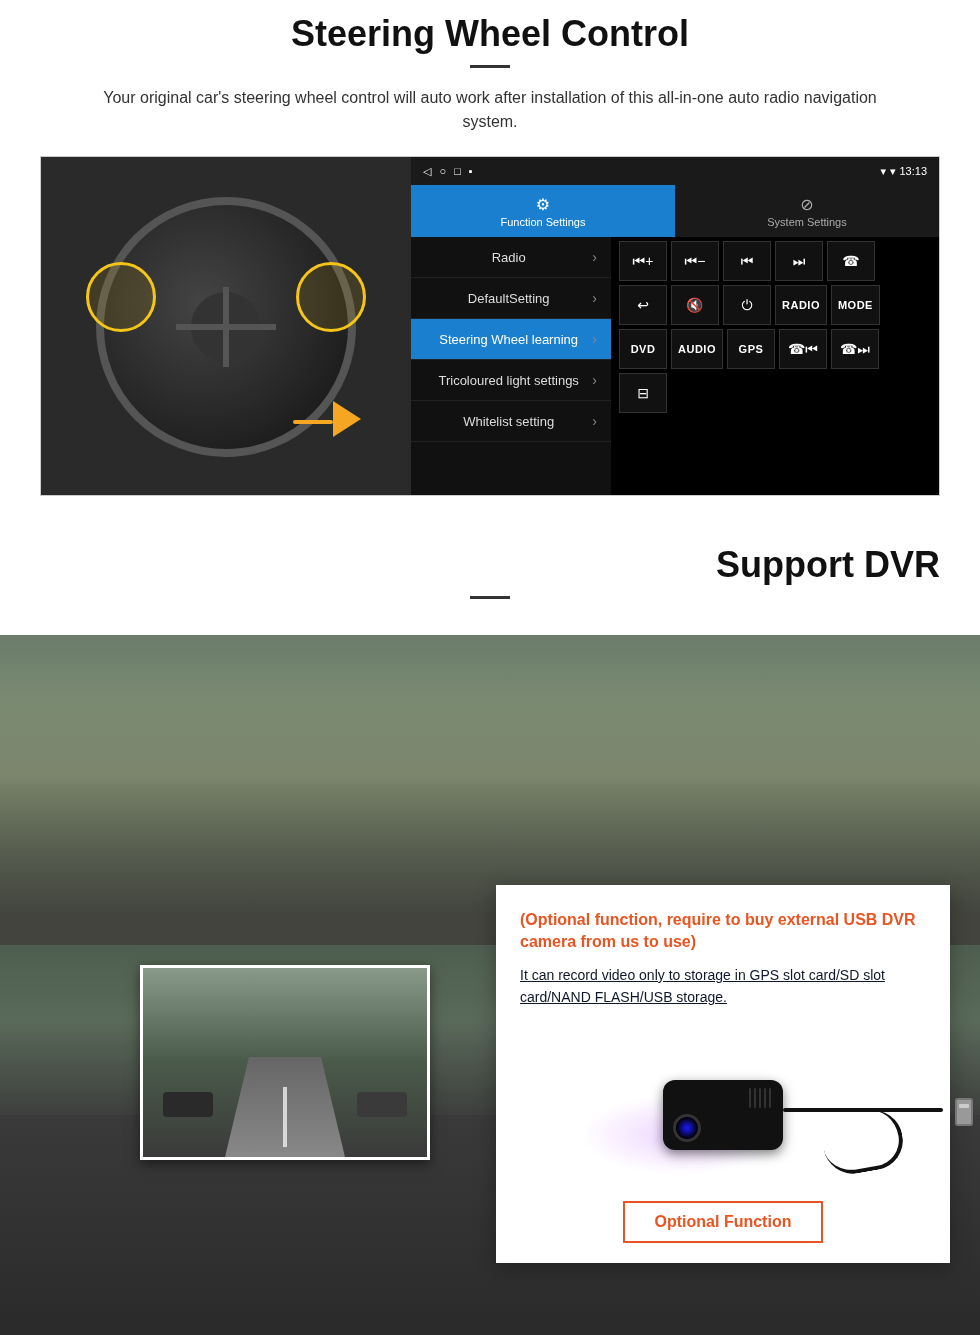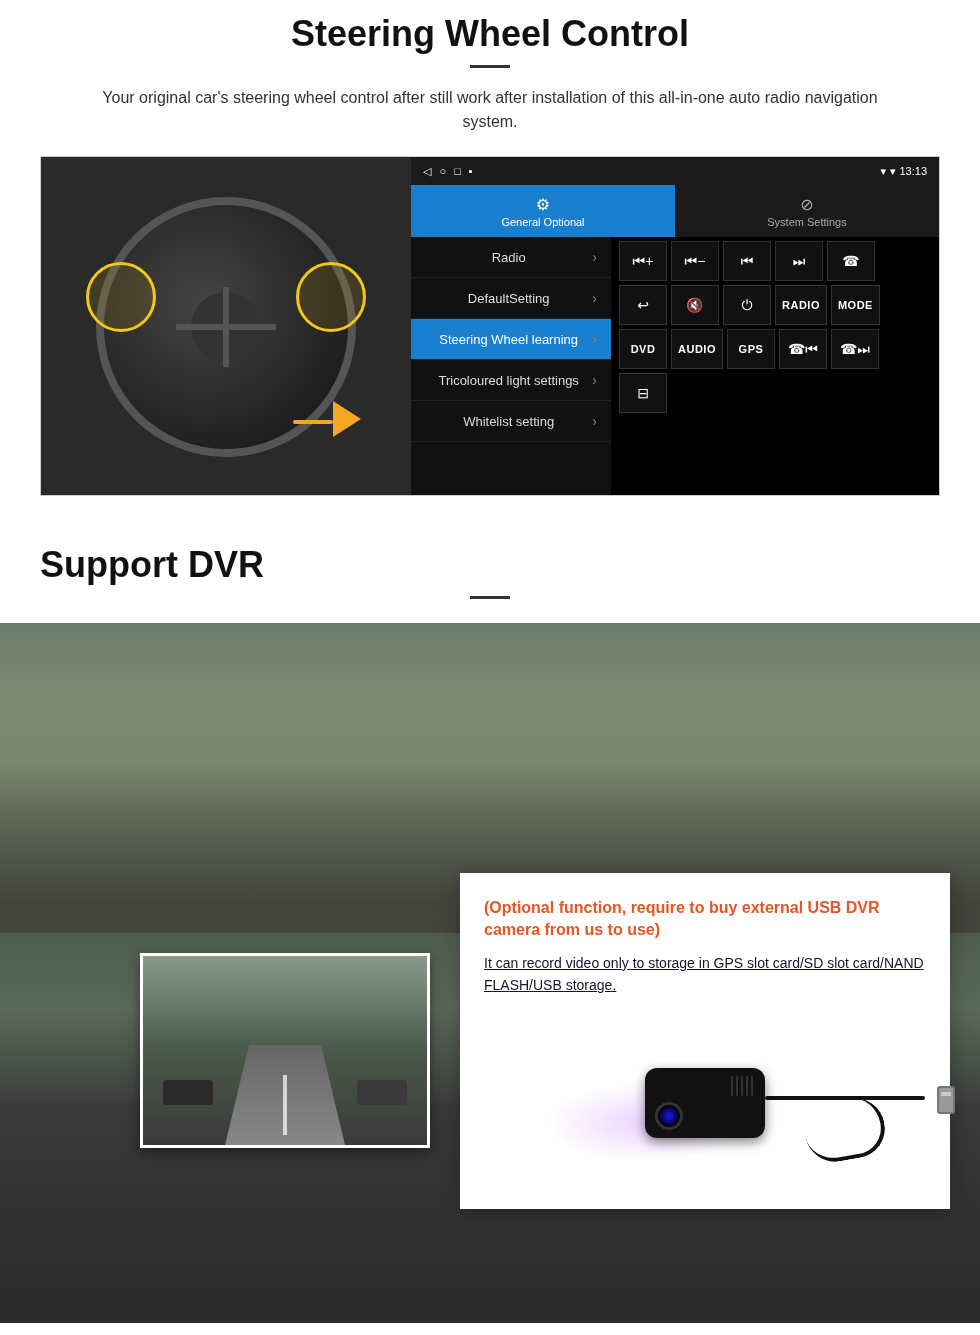--- a/index.html
+++ b/index.html
@@ -243,22 +243,22 @@
       padding: 0 6px;
     }
     .ctrl-btn.text-btn {
       font-size: 11px;
       font-weight: bold;
       letter-spacing: 0.5px;
     }
 
     
     .section-dvr-title {
-      padding: 28px 40px 6px;
-      text-align: left;
+      padding: 28px 40px 18px;
+      text-align: right;
     }
     .dvr-photo-area {
       position: relative;
       width: 100%;
       height: 700px;
       overflow: hidden;
       background: #3a4a3a;
     }
     
     .dvr-bg {
@@ -307,21 +307,21 @@
       height: 60px;
       background: #fff;
       opacity: 0.7;
     }
 
     
     .dvr-info-card {
       position: absolute;
       top: 250px;
       right: 30px;
-      width: 490px;
+      width: 454px;
       background: #fff;
       padding: 24px 24px 20px;
       box-shadow: 0 4px 20px rgba(0,0,0,0.3);
     }
     .dvr-card-title {
       color: #e85522;
       font-size: 16px;
       font-weight: bold;
       margin-bottom: 10px;
       line-height: 1.4;
@@ -375,21 +375,21 @@
       text-align: center;
       width: fit-content;
     }
   </style>
 </head>
 <body>
 
 <div class="section-steering">
   <h1 class="section-title">Steering Wheel Control</h1>
   <div class="section-divider"></div>
-  <p class="section-desc">Your original car's steering wheel control after still work after installation of this all-in-one auto radio navigation system.</p>
+  <p class="section-desc">Your original car's steering wheel control will auto work after installation of this all-in-one auto radio navigation system.</p>
 
   <div class="steering-demo">
 
     <div class="steering-photo">
       <div class="sw-circle">
         <div class="sw-center"></div>
         <div class="sw-spoke sw-spoke-h"></div>
         <div class="sw-spoke sw-spoke-v"></div>
       </div>
       <div class="sw-highlight sw-hl-left"></div>
@@ -410,21 +410,21 @@
         <div class="statusbar-right">
           <span>▾</span>
           <span>▾</span>
           <span>13:13</span>
         </div>
       </div>
 
       <div class="android-tabs">
         <div class="android-tab active">
           <span class="tab-icon">⚙</span>
-          <span>General Optional</span>
+          <span>Function Settings</span>
         </div>
         <div class="android-tab inactive">
           <span class="tab-icon">⊘</span>
           <span>System Settings</span>
         </div>
       </div>
 
       <div class="android-body">
 
         <div class="android-menu">
@@ -538,14 +538,15 @@
           background:#999;border-radius:3px;border:2px solid #777;">
           <div style="position:absolute;top:4px;left:2px;right:2px;height:4px;background:#ccc;border-radius:1px;"></div>
         </div>
 
         <div style="position:absolute;top:32px;right:-120px;width:80px;height:60px;
           border:4px solid #111;border-radius:40px;border-top:none;border-left:none;
           transform:rotate(-10deg);"></div>
       </div>
     </div>
 
+    <button class="optional-function-btn">Optional Function</button>
   </div>
 </div>
 
 </body></html>

